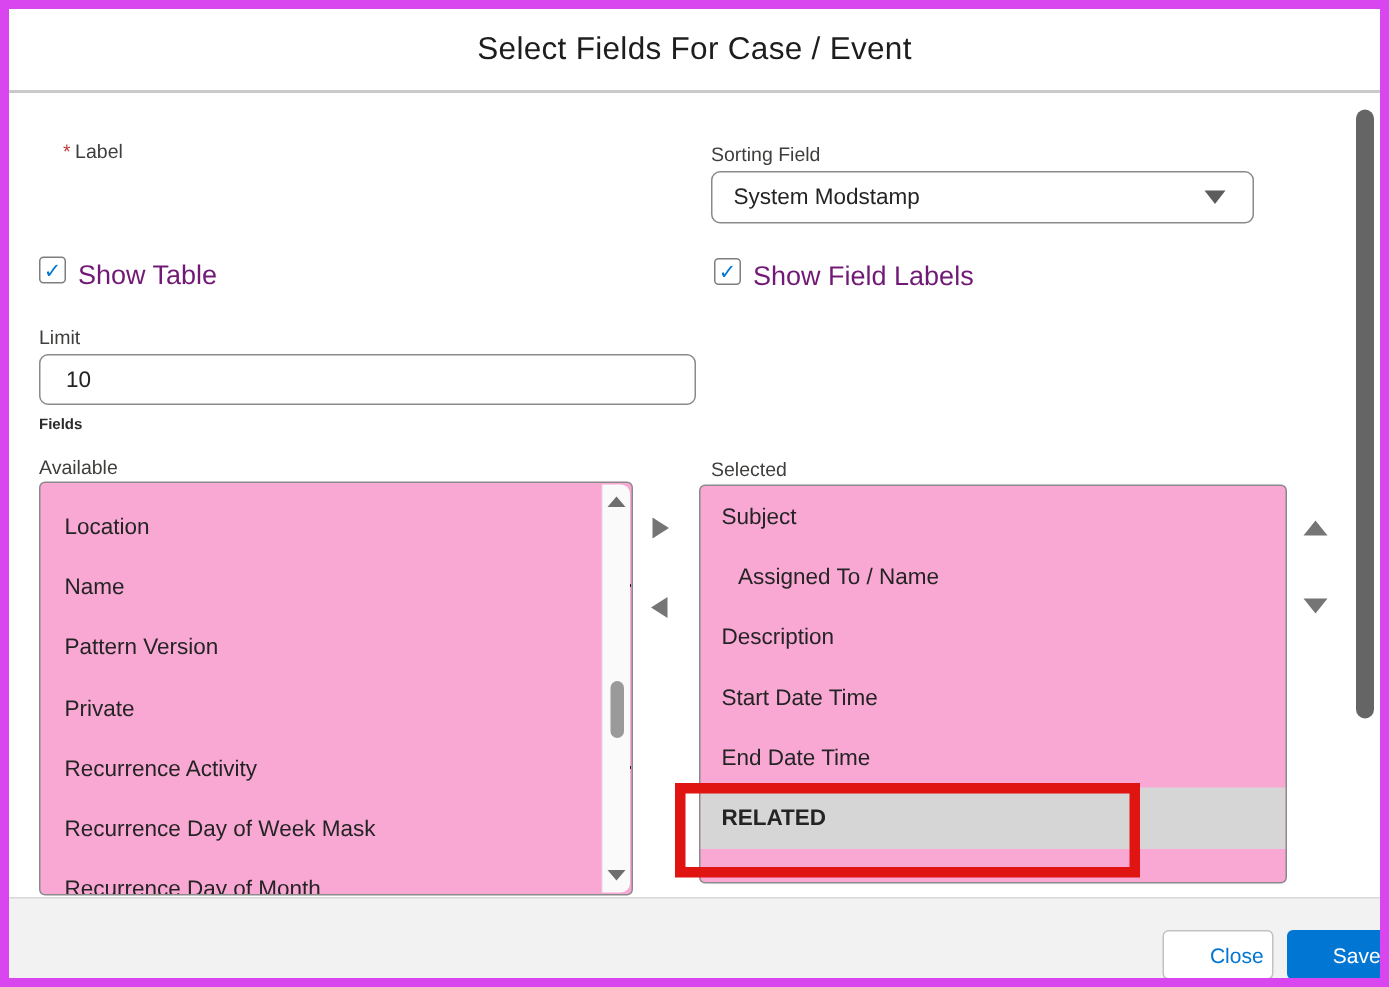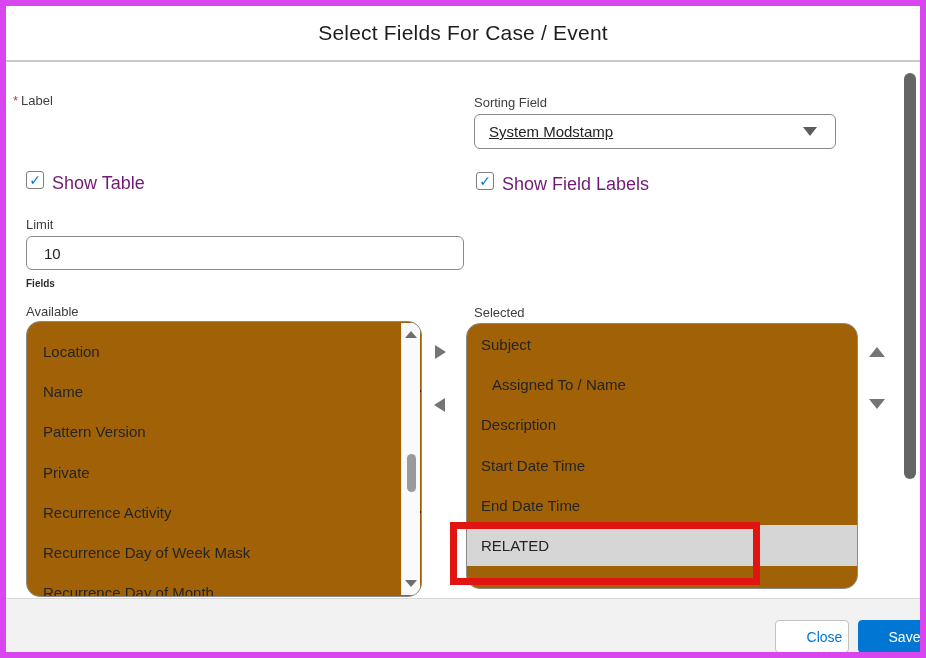--- a/index.html
+++ b/index.html
@@ -36,30 +36,30 @@
     border:1px solid #7e7e7e; border-radius:3px;
     display:flex; align-items:center; justify-content:center; cursor:pointer;
   }
   .checkbox .check { color:#0176d3; font-size:14px; font-weight:bold; line-height:1; }
   .cb-label { position:absolute; font-size:18px; color:#701a75; }
 
   .section-heading { position:absolute; font-size:10px; font-weight:bold; color:#2b2b2b; }
 
   
   .listbox {
-    position:absolute; background:#a16207; border:1px solid #8a8a8a;
-    border-radius:14px; overflow:hidden;
+    position:absolute; background:#f9a8d4; border:1px solid #8a8a8a;
+    border-radius:4px; overflow:hidden;
   }
   .lb-row {
     position:relative; height:40.3px; display:flex; align-items:center;
     font-size:15px; color:#242424; padding-left:14px; cursor:pointer;
   }
   .avail .lb-row { padding-left:16px; width:375px; }
   .lb-row.indented { padding-left:25px; }
-  .lb-row.highlighted { background:#d6d6d6; }
+  .lb-row.highlighted { background:#d6d6d6;font-weight:bold; }
   .plus {
     position:absolute; right:-20px; top:50%; transform:translateY(-50%);
     font-size:27px; font-weight:300; color:#111; line-height:1;
   }
 
   
   .inner-sb {
     position:absolute; top:1px; bottom:1px; right:1px; width:19px;
     background:#fafafa; border-left:1px solid #ececec; border-radius:0 6px 6px 0;
   }
@@ -110,26 +110,26 @@
 </style>
 </head>
 <body>
 
 <div class="modal">
 
   <div class="header">
     <h1>Select Fields For Case / Event</h1>
   </div>
 
-  <div class="field-label" style="left:7px; top:87px;text-align:right;">
+  <div class="field-label" style="left:36px; top:87px;text-align:right;">
     <span class="req">*</span><span>Label</span>
   </div>
 
   <div class="field-label" style="left:468px; top:89px;">Sorting Field</div>
-  <div class="select-box" style="left:468px; top:108px; width:362px;text-decoration:underline;">
+  <div class="select-box" style="left:468px; top:108px; width:362px;">
     <span>System Modstamp</span>
     <span class="tri tri-select"></span>
   </div>
 
   <div class="checkbox" style="left:20px; top:165px;">
     <span class="check">✓</span>
   </div>
   <div class="cb-label" style="left:46px; top:167px;">Show Table</div>
 
   <div class="checkbox" style="left:470px; top:166px;">

